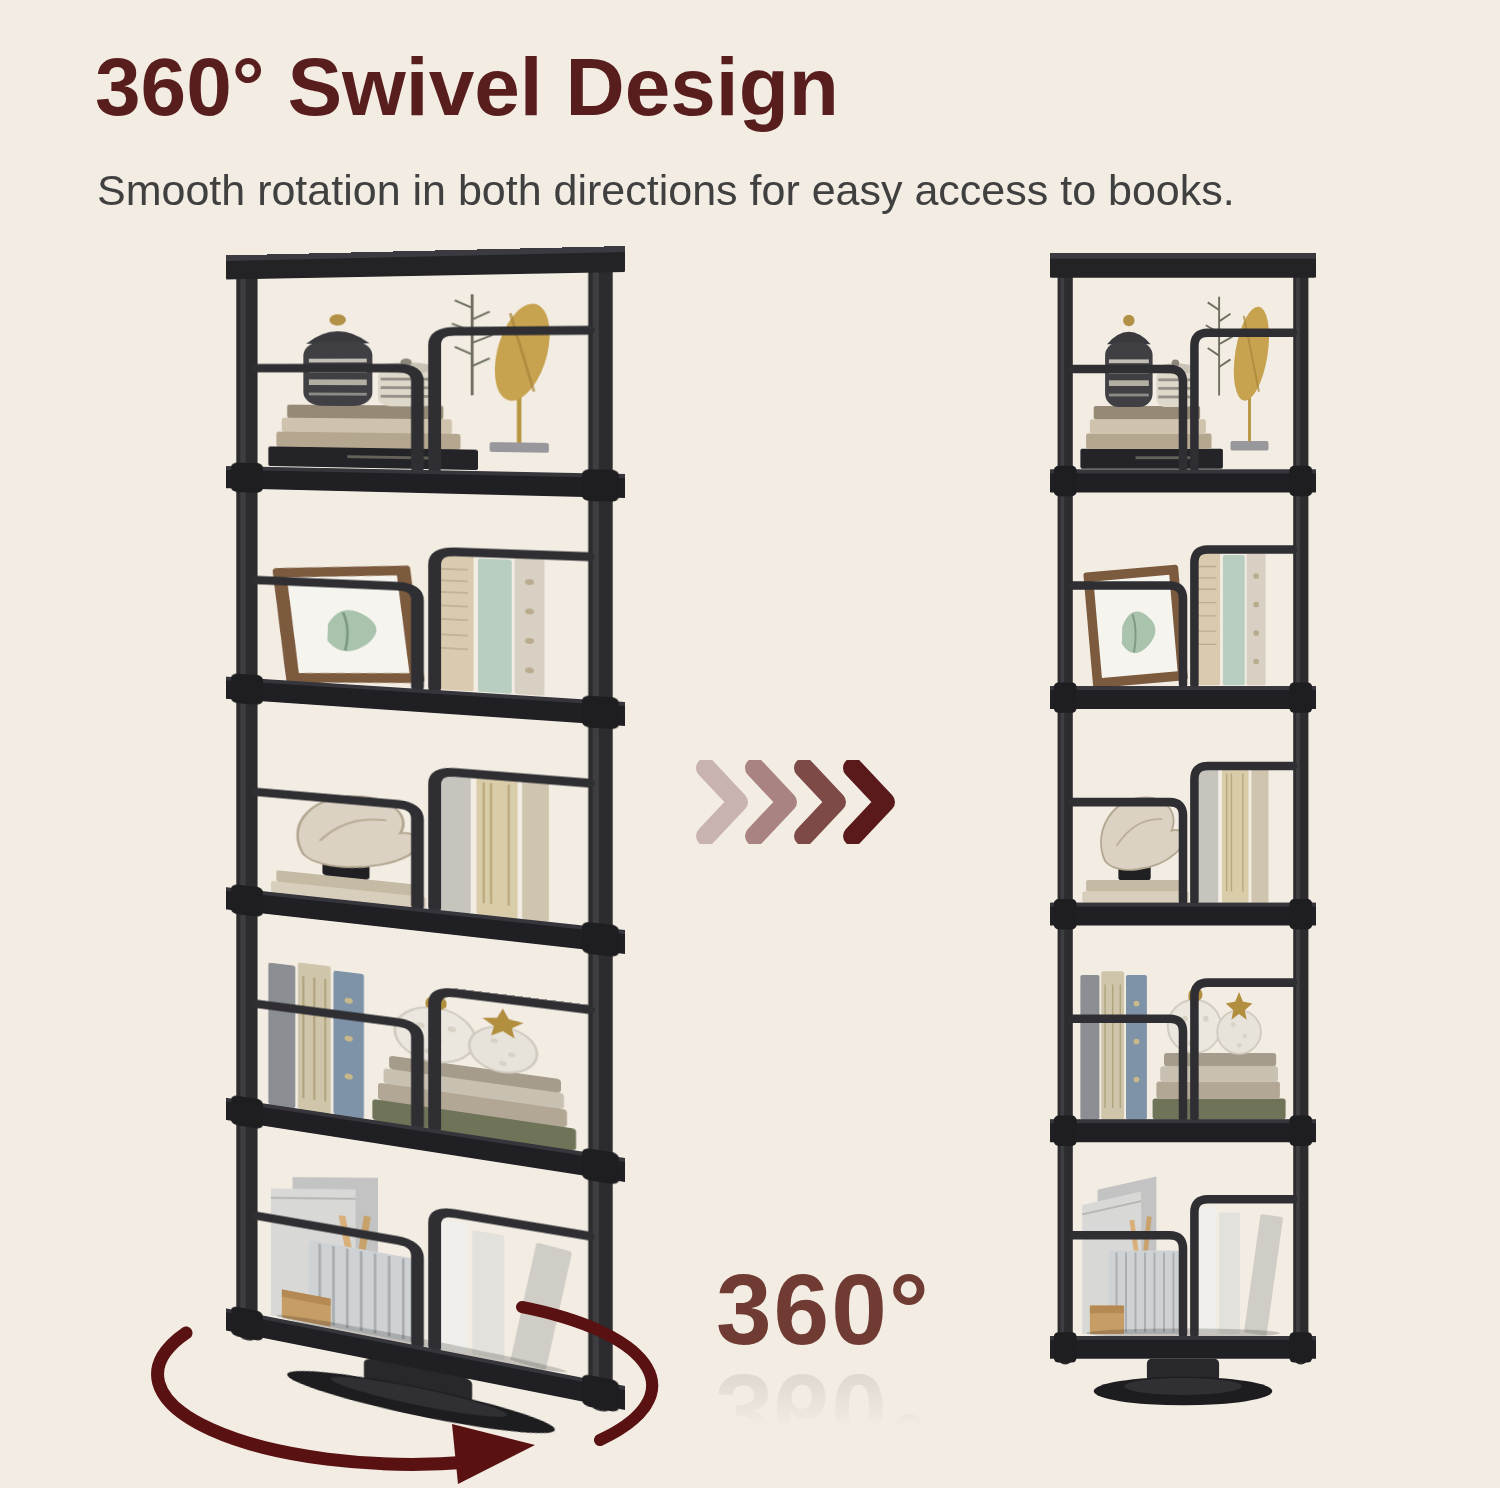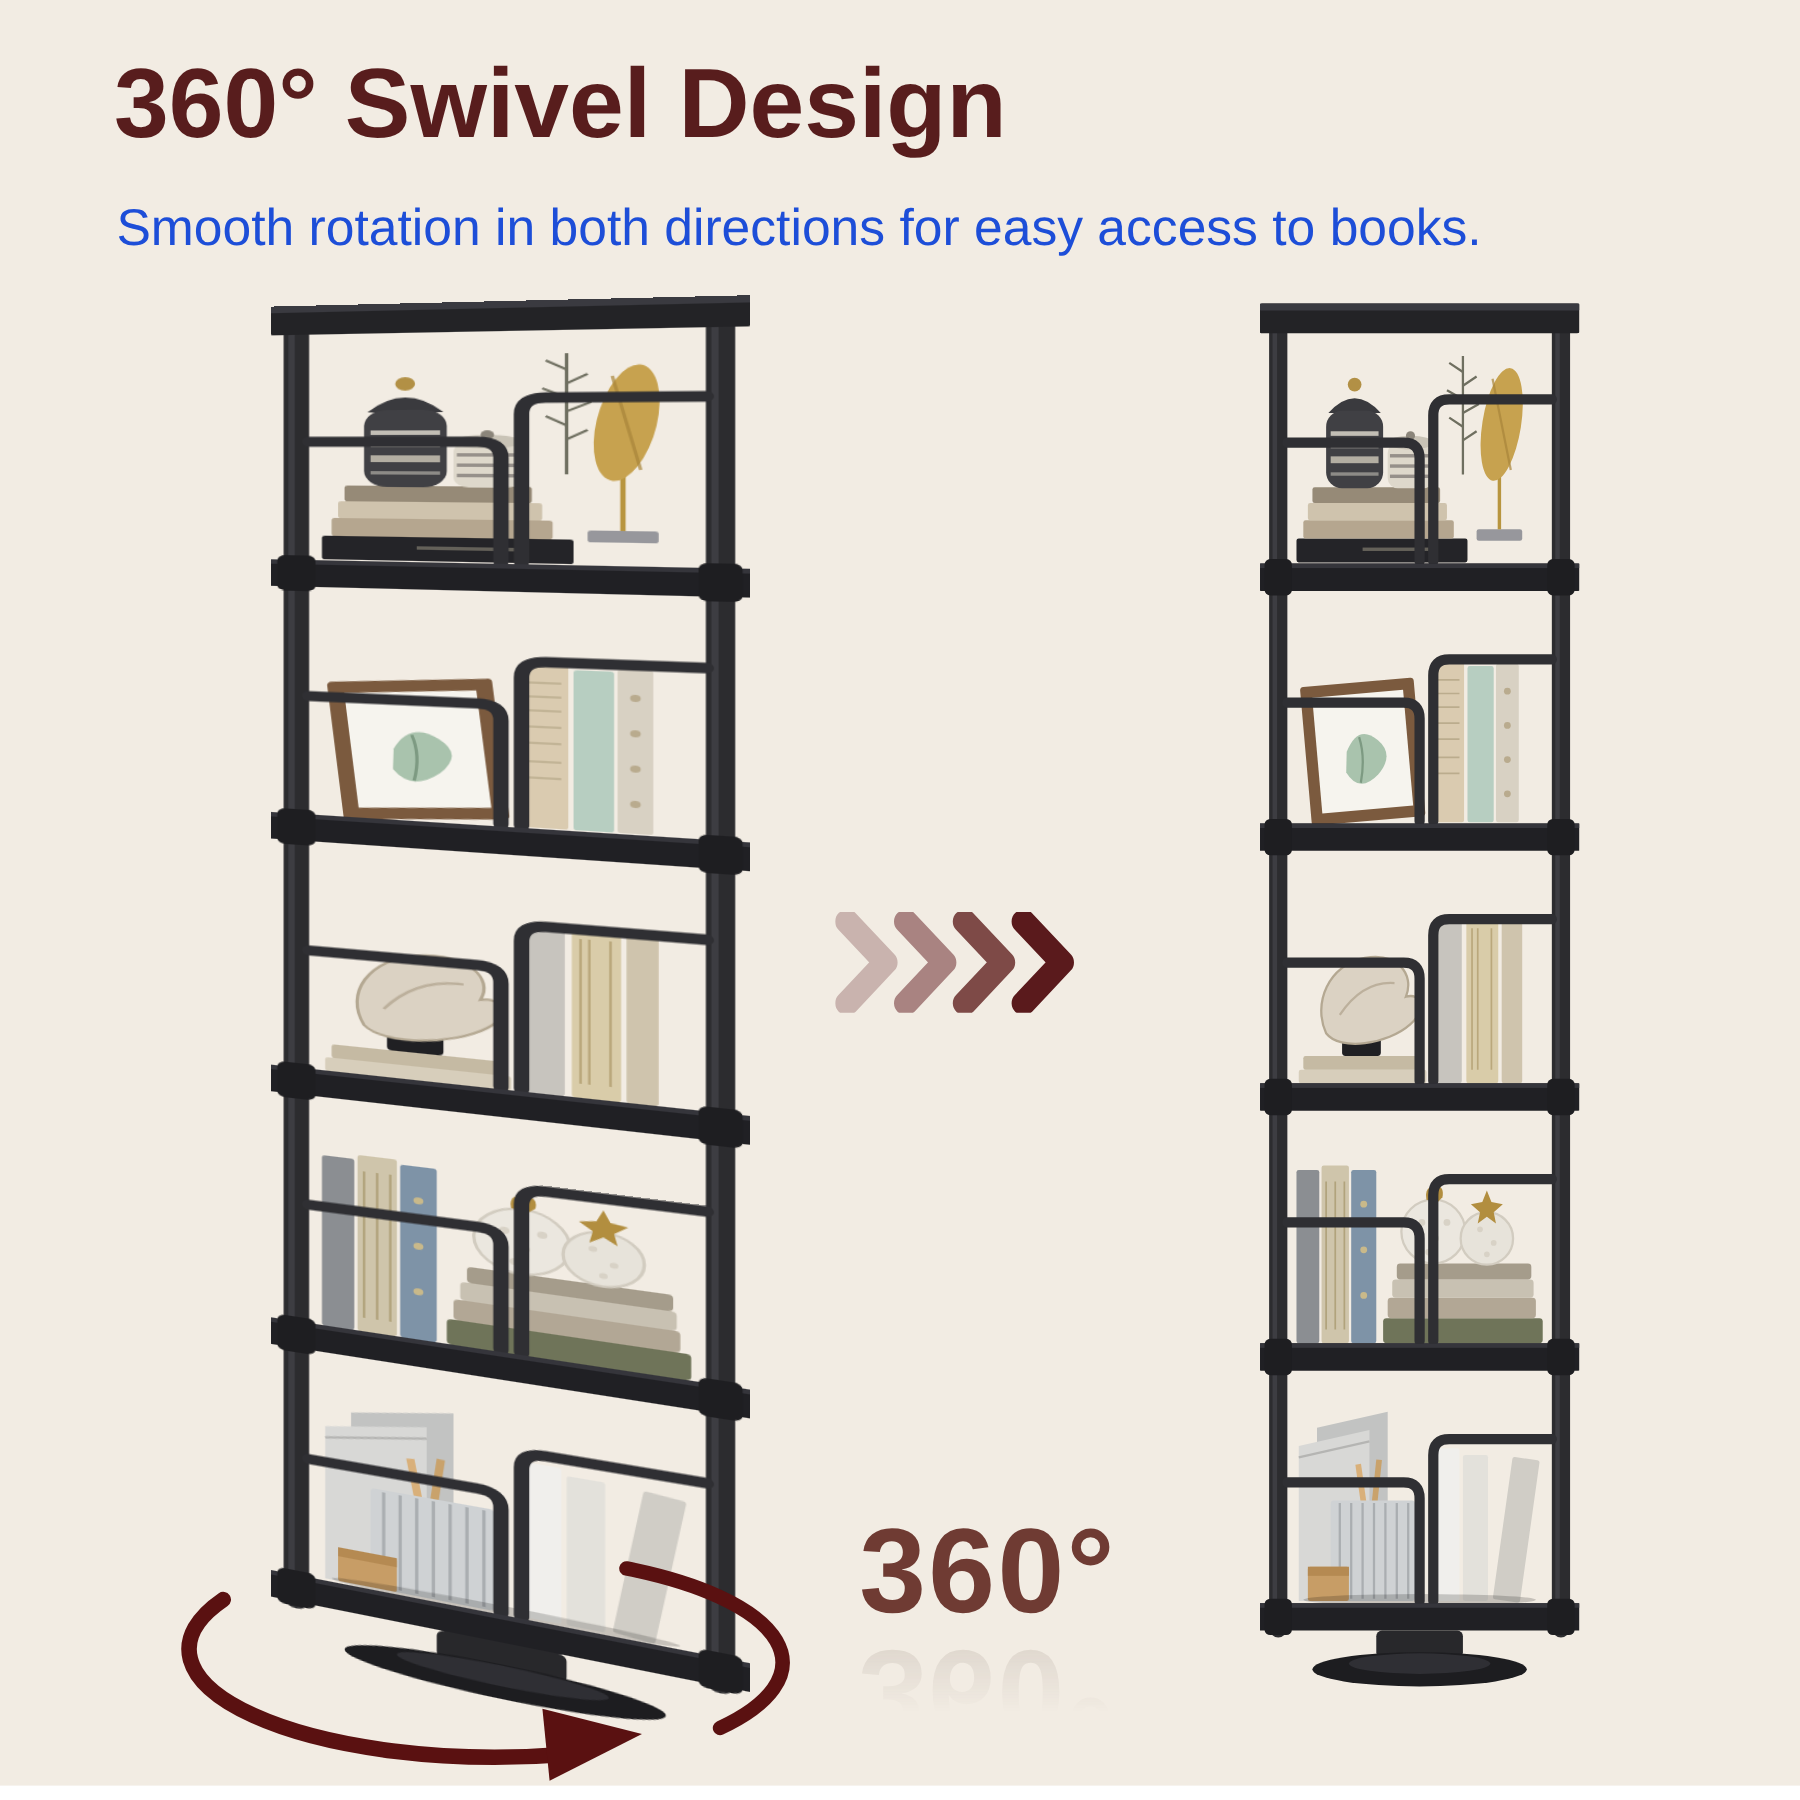--- a/index.html
+++ b/index.html
@@ -24,21 +24,21 @@
              white-space:nowrap;}
   .arrow-layer{position:absolute;left:0;top:0;z-index:5;pointer-events:none;}
   .shelf-layer{z-index:2;}
 </style>
 </head>
 <body>
 
 <div class="canvas" style="background: rgb(242, 236, 227);">
 
   <div class="title" style="color: rgb(88, 29, 29);">360° Swivel Design</div>
-  <div class="subtitle" style="color: #1d4ed8; text-align: center;">Smooth rotation in both directions for easy access to books.</div>
+  <div class="subtitle" style="color: #404040; text-align: center;">Smooth rotation in both directions for easy access to books.</div>
 
   <svg width="0" height="0" style="position:absolute" aria-hidden="true">
     <defs>
       <g id="bookshelf">
 
         <rect x="8" y="10" width="16" height="1160" rx="8" fill="#2c2c2f"></rect>
         <rect x="256" y="10" width="16" height="1160" rx="8" fill="#2c2c2f"></rect>
         <rect x="11" y="12" width="4" height="1156" rx="2" fill="#3d3d42"></rect>
         <rect x="259" y="12" width="4" height="1156" rx="2" fill="#3d3d42"></rect>
 

